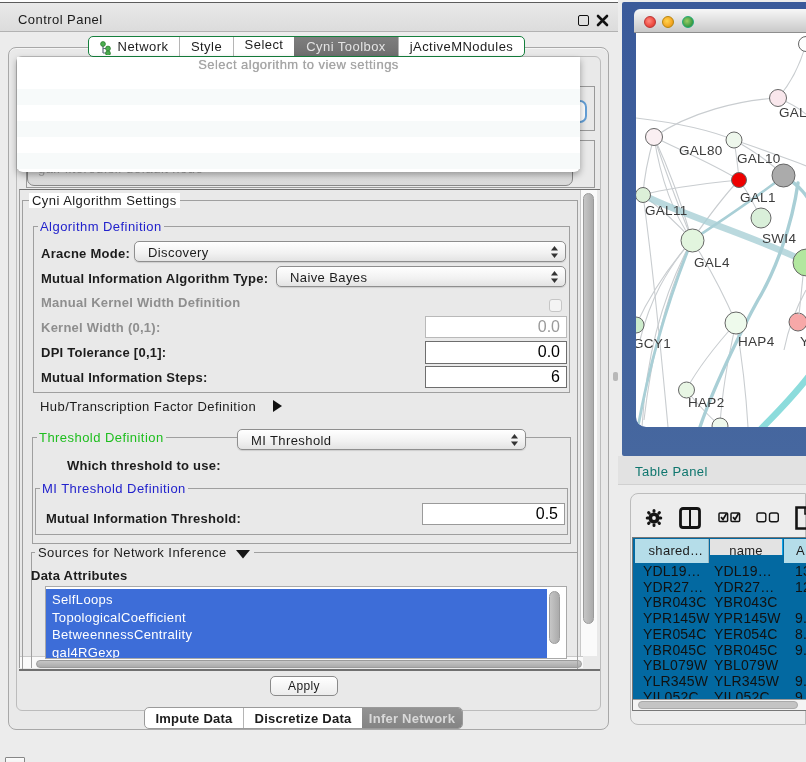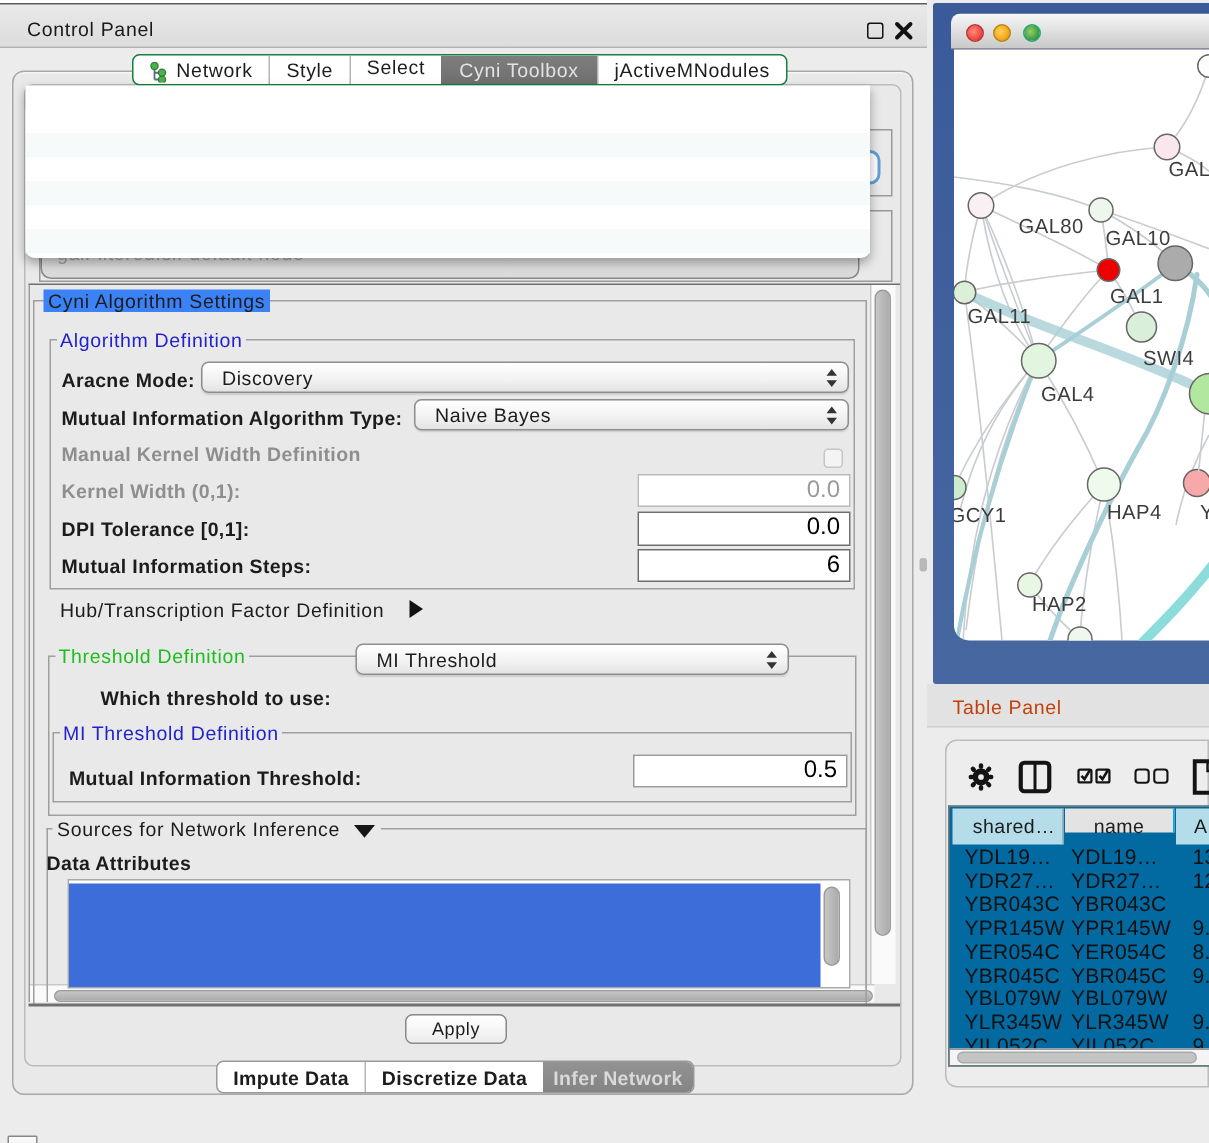--- a/index.html
+++ b/index.html
@@ -62,21 +62,21 @@
 
 <div class="abs" style="left:19px;top:189px;width:581px;height:479px;background:#e9e9e9;border-top:1.5px solid #6f6f6f;border-left:1px solid #9c9c9c"></div>
 
 <div class="abs" style="left:580px;top:190px;width:17px;height:466px;background:#fafafa;border-left:1px solid #c8c8c8"></div>
 <div class="abs" style="left:582.5px;top:193px;width:11px;height:431px;background:linear-gradient(90deg,#c6c6c6,#ababab);border:1px solid #9b9b9b;border-radius:6px"></div>
 
 <div class="abs" style="left:20px;top:656px;width:563px;height:12px;background:#fafafa;border-top:1px solid #c8c8c8"></div>
 <div class="abs" style="left:36px;top:659.5px;width:546px;height:8.5px;background:linear-gradient(#c6c6c6,#ababab);border:1px solid #9b9b9b;border-radius:5px"></div>
 
 <div class="abs fs" style="left:22px;top:200px;width:556px;height:470px;border-bottom:none"></div>
-<div class="abs lbl" style="left:29px;top:193px;background:#3b82f6;padding:0 3px">Cyni Algorithm Settings</div>
+<div class="abs lbl" style="left:29px;top:193px;background:#ffffff;padding:0 3px">Cyni Algorithm Settings</div>
 
 <div class="abs fs" style="left:33px;top:226px;width:537px;height:167px"></div>
 <div class="abs lbl" style="left:38px;top:219px;background:#e9e9e9;padding:0 2px;color:#2222cc">Algorithm Definition</div>
 
 <div class="abs blb" style="left:41px;top:246px">Aracne Mode:</div>
 <div class="combo" style="left:134px;top:241px;width:432px;height:21px">
     <span class="ct">Discovery</span>
     <span class="arr">
       <svg width="9" height="13" viewBox="0 0 9 13">
         <path d="M4.5 0.5 L8 5 L1 5 Z" fill="#333"></path>
@@ -135,20 +135,21 @@
 
 <div class="abs fs" style="left:31px;top:552px;width:547px;height:116px;border-bottom:none"></div>
 <div class="abs lbl" style="left:35px;top:545px;background:#e9e9e9;padding:0 3px;display:flex;align-items:center">Sources for Network Inference&nbsp;&nbsp;<svg width="16" height="10" viewBox="0 0 16 10" style="margin-top:2px">
       <path d="M1 1 L15 1 L8 9.5 Z" fill="#161616"></path>
     </svg></div>
 
 <div class="abs blb" style="left:31px;top:568px">Data Attributes</div>
 
 <div class="abs" style="left:45px;top:586px;width:522px;height:73px;background:#fff;border:1px solid #a9a9a9;overflow:hidden">
   <div style="position:absolute;left:0;top:2px;width:501px;height:110px;background:#3d6dd8"></div>
+  <div style="position:absolute;left:6px;top:4px;color:#fff;font-size:13px;letter-spacing:.35px;line-height:17.5px">SelfLoops<br>TopologicalCoefficient<br>BetweennessCentrality<br>gal4RGexp</div>
   <div style="position:absolute;left:503px;top:4px;width:11px;height:53px;background:linear-gradient(90deg,#c6c6c6,#ababab);border:1px solid #9b9b9b;border-radius:6px"></div>
 </div>
 
 <div class="abs" style="left:19px;top:669px;width:581px;height:1.5px;background:#707070"></div>
 <div class="abs" style="left:270px;top:676px;width:68px;height:20px;background:linear-gradient(#ffffff,#ececec);border:1px solid #8a8a8a;border-radius:5px;text-align:center;font-size:12px;letter-spacing:.4px;line-height:18px">Apply</div>
 
 <div class="abs" style="left:144px;top:707px;width:319px;height:22px;background:#fff;border:1px solid #9a9a9a;border-radius:5px;overflow:hidden;display:flex">
  <div style="width:99px;display:flex;align-items:center;justify-content:center;border-right:1px solid #b5b5b5">
       <span class="blb">Impute Data</span>
     </div>
@@ -157,20 +158,21 @@
     </div>
  <div style="flex:1;display:flex;align-items:center;justify-content:center;background:linear-gradient(#939393,#848484)">
       <span class="blb" style="color:#d9d9d9">Infer Network</span>
     </div>
 </div>
 
 <div class="abs" style="left:5px;top:757px;width:20px;height:12px;background:linear-gradient(#fcfcfc,#e8e8e8);border:1.6px solid #878787;border-radius:1px"></div>
 
 <div class="abs" style="left:17px;top:57px;width:563px;height:115px;background:#fff;border-radius:0 0 6px 6px;box-shadow:0 3px 7px rgba(0,0,0,.35)">
   <div style="position:absolute;left:0;top:16px;width:100%;height:96px;background:repeating-linear-gradient(#ffffff 0 16px,#f7fafa 16px 32px)"></div>
+  <div style="position:absolute;left:0;top:0;width:100%;height:16px;color:#a5a5a5;font-size:13px;letter-spacing:.45px;text-align:center;line-height:16px;text-shadow:0 0 .7px #a8a8a8">Select algorithm to view settings</div>
 </div>
 
 <div class="abs" style="left:613px;top:372px;width:5px;height:9px;background:#b8b8b8;border-radius:2px"></div>
 
 <div class="abs" style="left:622px;top:2px;width:184px;height:454px;background:linear-gradient(#3a5a9a,#46679f);border-radius:2px 0 0 2px"></div>
 <div class="abs" style="left:634px;top:9px;width:172px;height:24px;background:linear-gradient(#f7f7f7,#c9c9c9);border-bottom:1px solid #8e8e8e;border-radius:6px 0 0 0"></div>
 <div class="abs" style="left:643.5px;top:16px;width:12px;height:12px;border-radius:50%;background:radial-gradient(circle at 4px 4px,#ff8a80,#ee4b40 60%,#c33a30);border:.5px solid #b33"></div>
 <div class="abs" style="left:662px;top:16px;width:12px;height:12px;border-radius:50%;background:radial-gradient(circle at 4px 4px,#ffd54f,#f5a623 60%,#c98a1e);border:.5px solid #b8860b"></div>
 <div class="abs" style="left:682px;top:16px;width:12px;height:12px;border-radius:50%;background:radial-gradient(circle at 4px 4px,#9ccc65,#43a047 60%,#2e7d32);border:.5px solid #2a7"></div>
 
@@ -239,21 +241,21 @@
   <text x="694" y="267">GAL4</text>
   <text x="633" y="348">GCY1</text>
   <text x="738" y="346">HAP4</text>
   <text x="800" y="346">Y</text>
   <path d="M799 315 L803 276" stroke="#c9cdd0" stroke-width="1.1" fill="none"></path>
   <text x="688" y="407">HAP2</text>
 </g>
 </svg>
 
 <div class="abs" style="left:618px;top:456px;width:188px;height:29px;background:#e2e2e2;border-bottom:1px solid #d0d0d0"></div>
-<div class="abs lbl" style="left:635px;top:464px;color:#c2410c">Table Panel</div>
+<div class="abs lbl" style="left:635px;top:464px;color:#0f766e">Table Panel</div>
 
 <div class="abs" style="left:630px;top:493px;width:176px;height:232px;background:#ededed;border:1px solid #bcbcbc;border-radius:8px 0 0 8px"></div>
 
 <svg class="abs" style="left:644px;top:506px" width="165" height="24" viewBox="0 0 165 24">
   <g fill="#141414">
     <circle cx="10" cy="12" r="5.6"></circle>
     <g stroke="#141414" stroke-width="3" stroke-linecap="round">
       <path d="M10 5.2 V4.4 M10 18.8 V19.6 M3.2 12 H4 M16 12 H16.8 M5.2 7.2 L4.6 6.6 M14.8 16.8 L15.4 17.4 M14.8 7.2 L15.4 6.6 M5.2 16.8 L4.6 17.4"></path>
     </g>
     <circle cx="10" cy="12" r="1.9" fill="#ededed"></circle>

